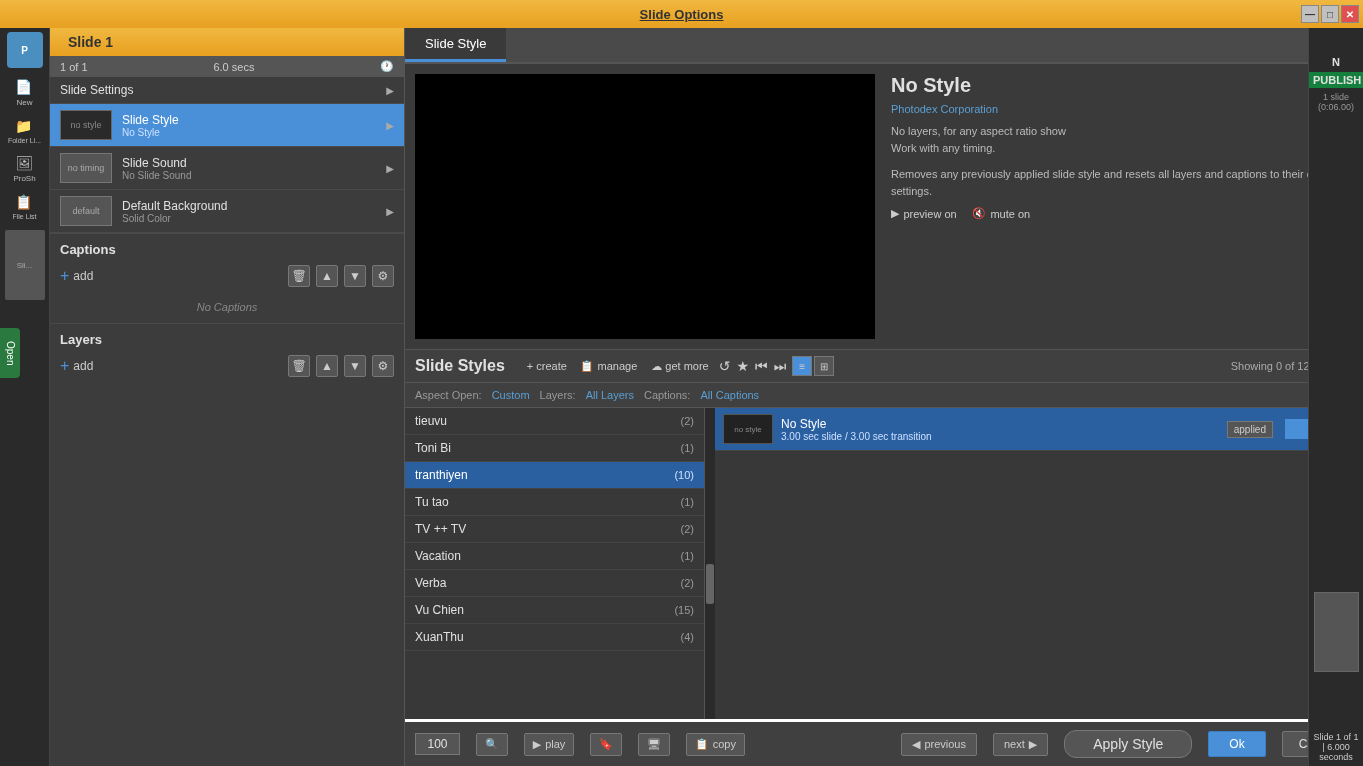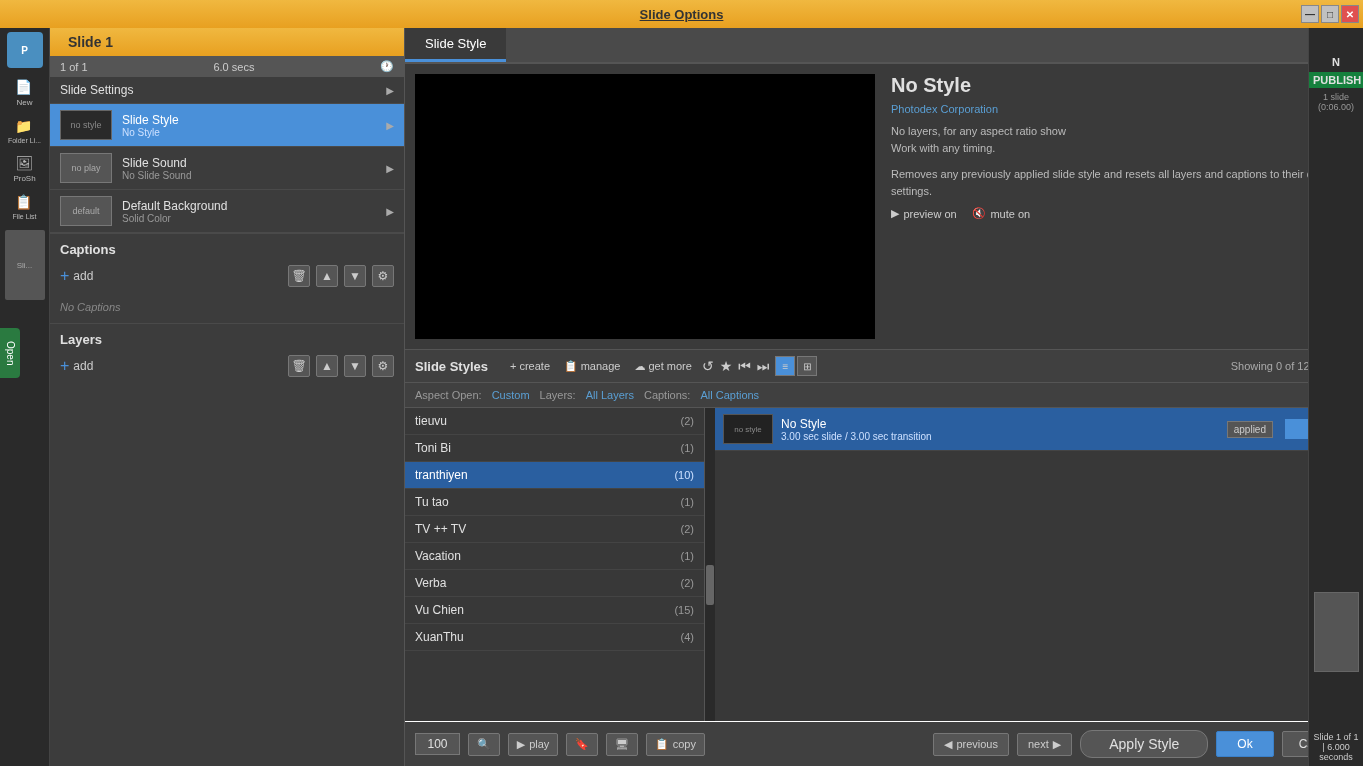--- a/index.html
+++ b/index.html
@@ -152,21 +152,21 @@
 
     .add-btn {
       display: flex;
       align-items: center;
       gap: 4px;
       color: #ccc;
       font-size: 12px;
     }
 
     .no-captions {
-      text-align: left;
+      text-align: center;
       color: #888;
       font-style: italic;
       padding: 10px;
       font-size: 11px;
     }
 
     
     .right-panel {
       flex: 1;
       display: flex;
@@ -258,21 +258,21 @@
     .slide-styles-header {
       display: flex;
       align-items: center;
       padding: 6px 10px;
       background: #404040;
       border-bottom: 1px solid #555;
       gap: 8px;
     }
 
     .styles-title {
-      font-size: 13px;
+      font-size: 16px;
       font-weight: bold;
       color: #e0e0e0;
     }
 
     .header-actions {
       display: flex;
       align-items: center;
       gap: 6px;
       margin-left: 10px;
     }
@@ -381,25 +381,25 @@
       background: #555;
       color: #ccc;
       padding: 2px 6px;
       font-size: 10px;
       border: 1px solid #777;
     }
 
     
     .bottom-bar {
       background: #404040;
-      border-top: 1px solid #ffffff;
+      border-top: 3px solid #ffffff;
       padding: 8px 10px;
       display: flex;
       align-items: center;
-      gap: 8px;
+      gap: 16px;
     }
 
     .zoom-input {
       width: 45px;
       background: #555;
       border: 1px solid #777;
       color: #e0e0e0;
       padding: 3px 5px;
       font-size: 12px;
       text-align: center;
@@ -602,21 +602,21 @@
         </div>
         <div class="settings-text">
           <div class="settings-title">Slide Style</div>
           <div class="settings-subtitle">No Style</div>
         </div>
         <span class="arrow-icon">▶</span>
       </div>
 
       <div class="settings-item">
         <div class="settings-badge">
-          <span>no play</span>
+          <span>no timing</span>
         </div>
         <div class="settings-text">
           <div class="settings-title">Slide Sound</div>
           <div class="settings-subtitle">No Slide Sound</div>
         </div>
         <span class="arrow-icon">▶</span>
       </div>
 
       <div class="settings-item">
         <div class="settings-badge">

